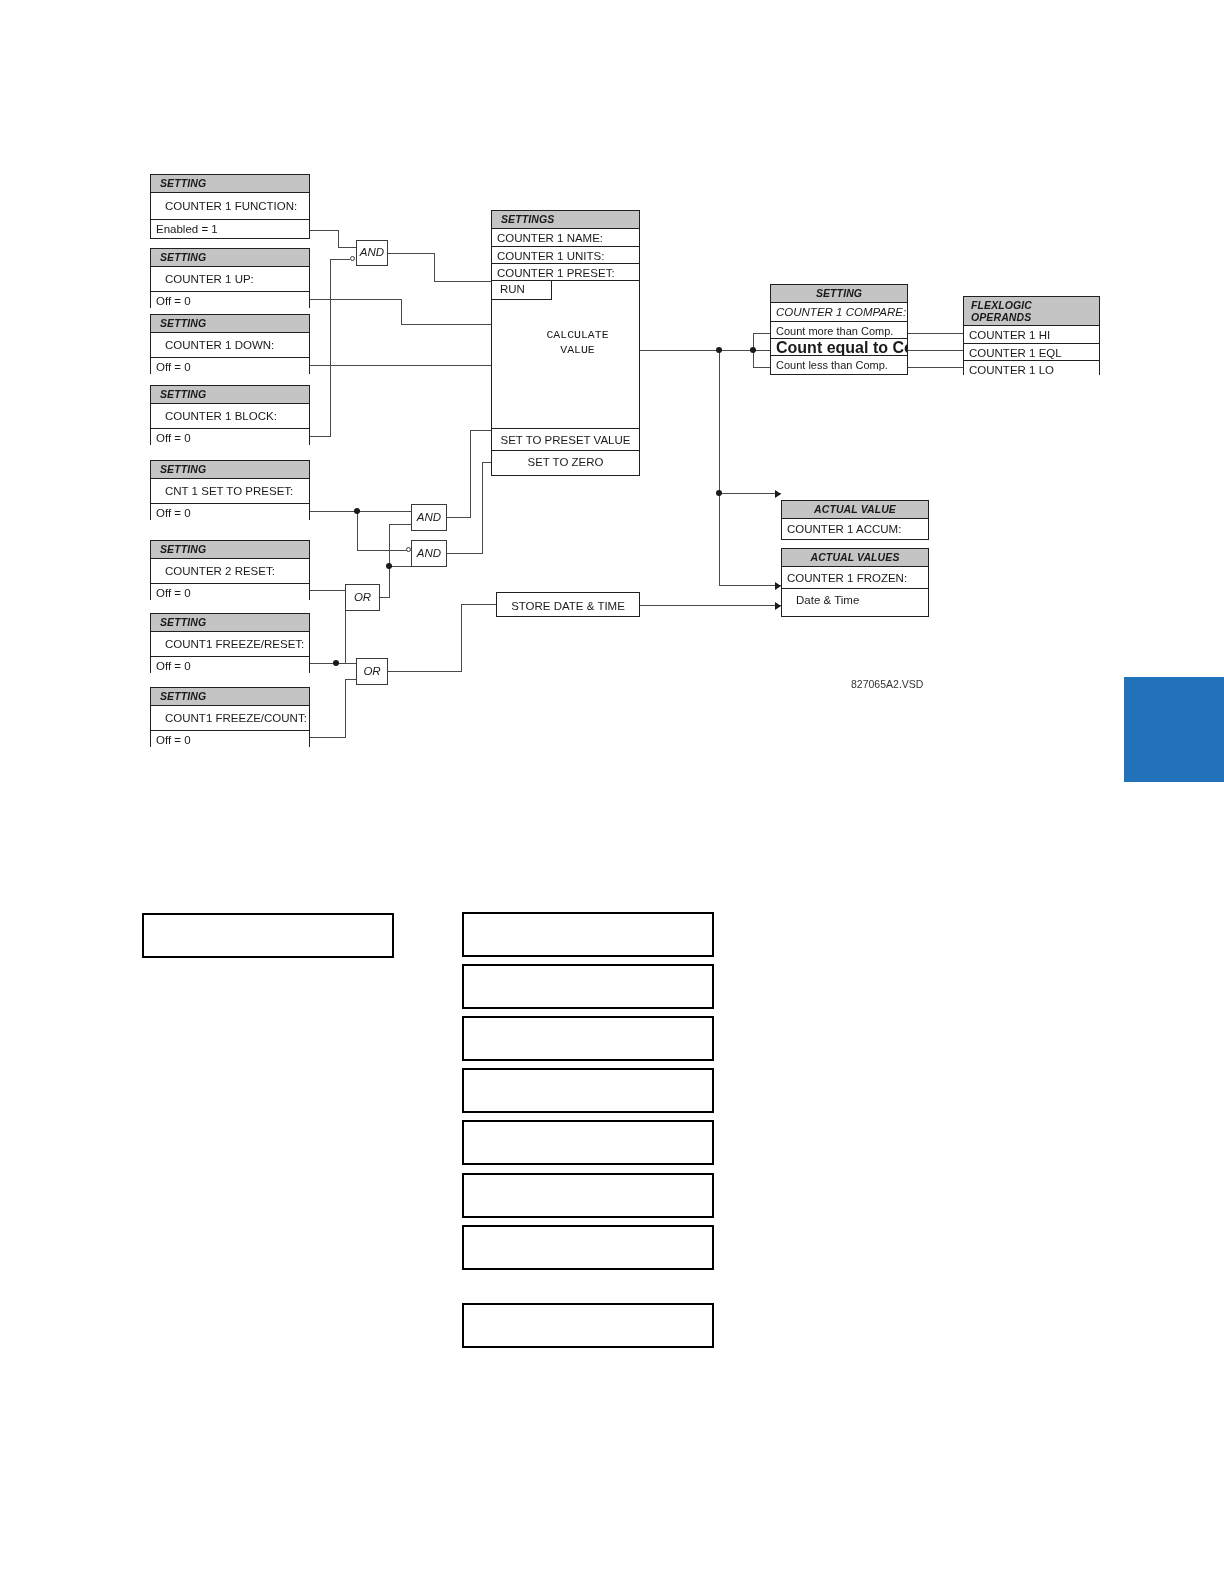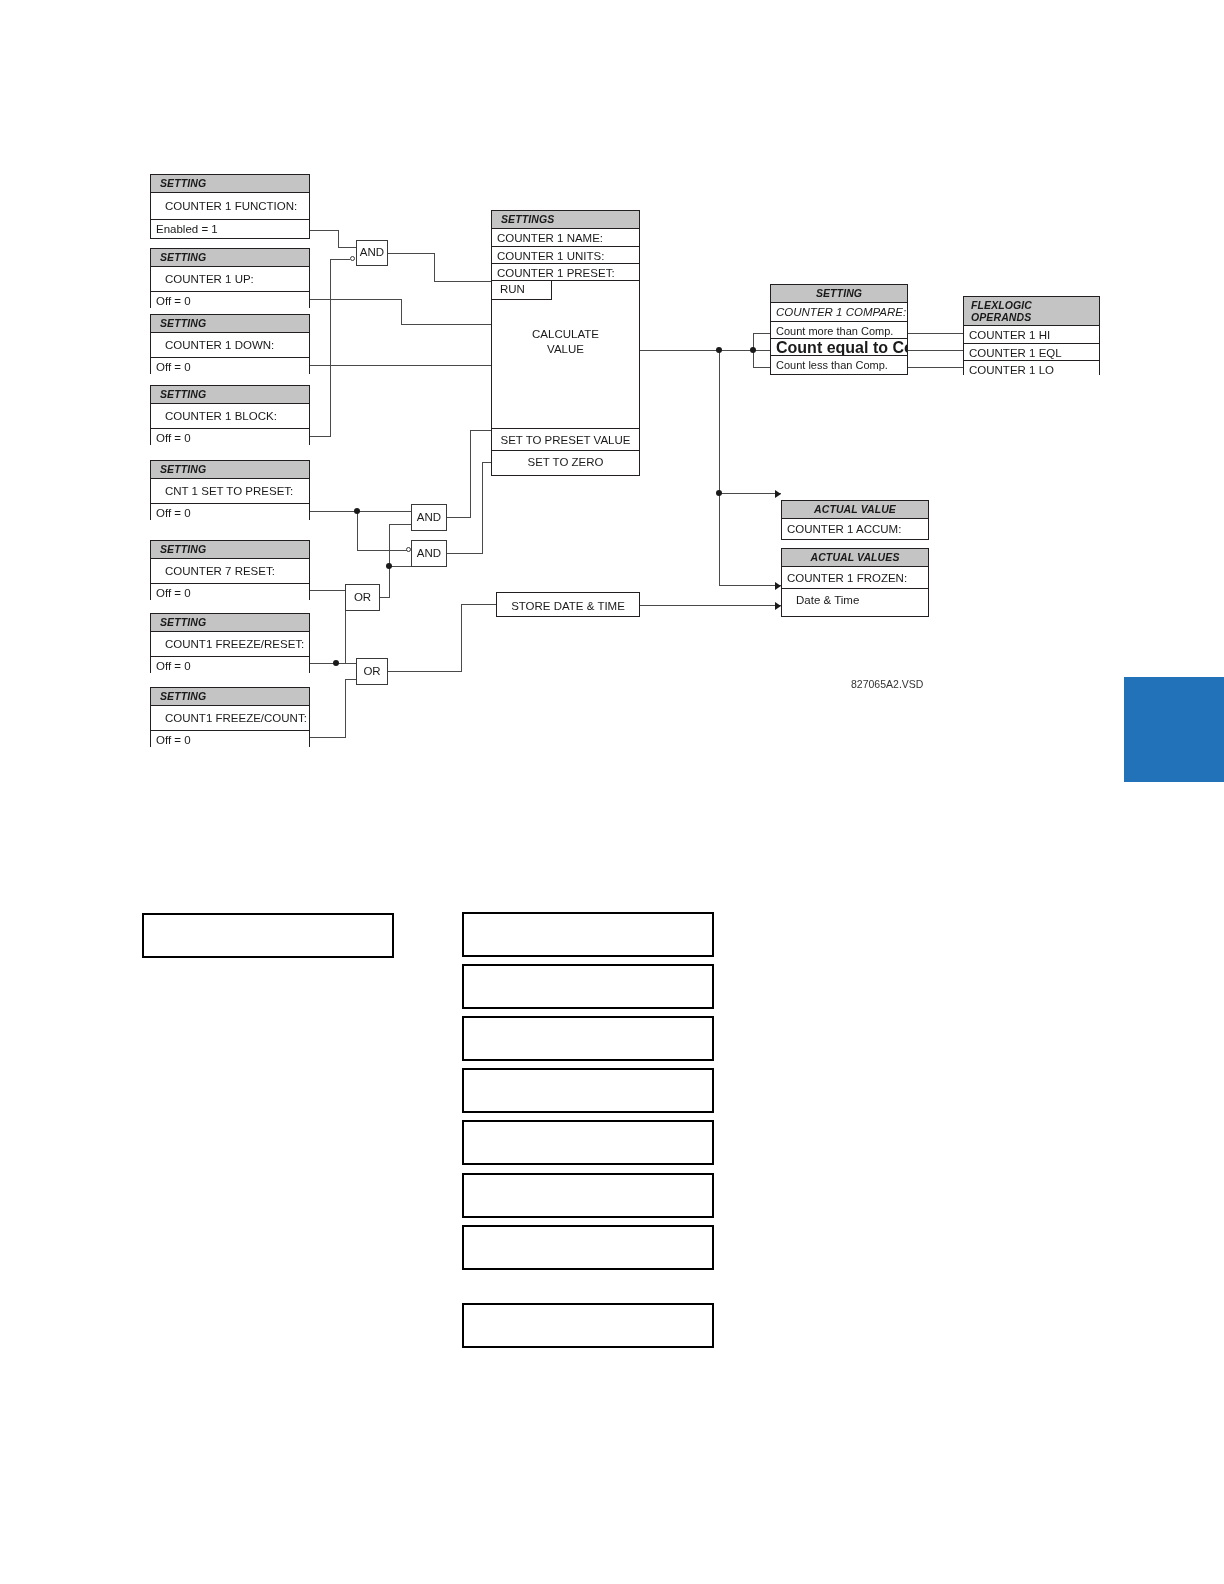--- a/index.html
+++ b/index.html
@@ -62,20 +62,21 @@
     box-sizing: border-box;
     border: 1.4px solid #3a3a3a;
     background: #ffffff;
     font-size: 11.5px;
     color: #1a1a1a;
     line-height: 1;
     display: flex;
     align-items: center;
     justify-content: center;
     z-index: 6;
+    font-style: italic;
   }
 
   
   .w {
     position: absolute;
     background: #4a4a4a;
     z-index: 2;
   }
   .wh { height: 1.3px; }
   .wv { width: 1.3px; }
@@ -254,21 +255,21 @@
   </div>
 
   <div class="blk" style="left:150px; top:460px; width:160px; height:60px;">
     <div class="hdr">SETTING</div>
     <div class="row ind" style="height:24px; line-height:21px;">CNT 1 SET TO PRESET:</div>
     <div class="row top" style="height:17px;">Off = 0</div>
   </div>
 
   <div class="blk" style="left:150px; top:540px; width:160px; height:60px;">
     <div class="hdr">SETTING</div>
-    <div class="row ind" style="height:24px; line-height:21px;">COUNTER 7 RESET:</div>
+    <div class="row ind" style="height:24px; line-height:21px;">COUNTER 2 RESET:</div>
     <div class="row top" style="height:17px;">Off = 0</div>
   </div>
 
   <div class="blk" style="left:150px; top:613px; width:160px; height:60px;">
     <div class="hdr">SETTING</div>
     <div class="row ind" style="height:24px; line-height:21px;">COUNT1 FREEZE/RESET:</div>
     <div class="row top" style="height:17px;">Off = 0</div>
   </div>
 
   <div class="blk" style="left:150px; top:687px; width:160px; height:60px;">
@@ -283,21 +284,21 @@
     <div class="row topthin" style="height:17px;">COUNTER 1 UNITS:</div>
     <div class="row topthin" style="height:17px;">COUNTER 1 PRESET:</div>
 
     <div style="position:relative; height:148px; border-top:1.6px solid #231f20; box-sizing:border-box;">
 
       <div style="position:absolute; left:0; top:0; width:60px; height:19px;
                   border-right:1.4px solid #231f20; border-bottom:1.4px solid #231f20;
                   box-sizing:border-box; background:#ffffff;">
         <span style="display:block; font-size:11.5px; color:#1a1a1a; padding:2px 0 0 8px;">RUN</span>
       </div>
-      <div style="position:absolute; left:0; top:46px; width:100%; text-align:center;">
+      <div style="position:absolute; left:12px; top:46px; width:100%; text-align:center;font-family:Liberation Mono, monospace;">
         <div style="font-size:11.5px; color:#1a1a1a; line-height:15px;">CALCULATE</div>
         <div style="font-size:11.5px; color:#1a1a1a; line-height:15px;">VALUE</div>
       </div>
     </div>
 
     <div class="row ctr top" style="height:22px; line-height:19px;">SET TO PRESET VALUE</div>
     <div class="row ctr top" style="height:22px; line-height:19px;">SET TO ZERO</div>
   </div>
 
   <div class="blk" style="left:496px; top:592px; width:144px; height:25px;">

